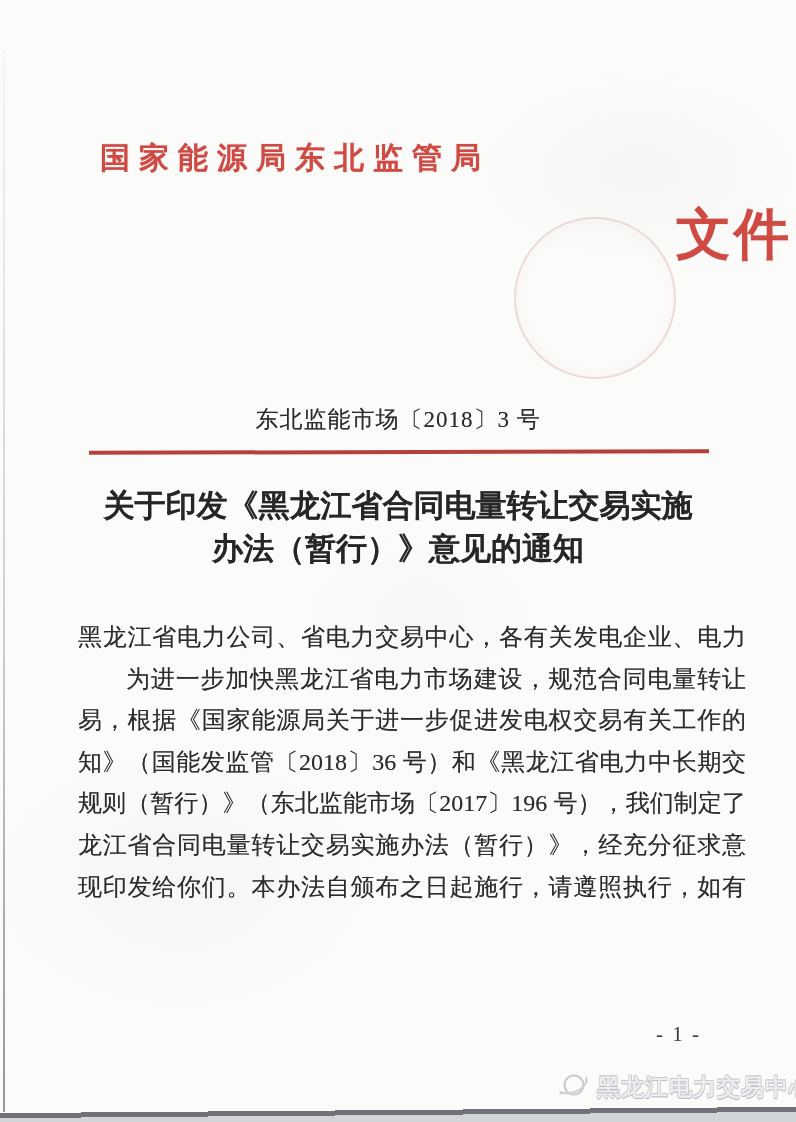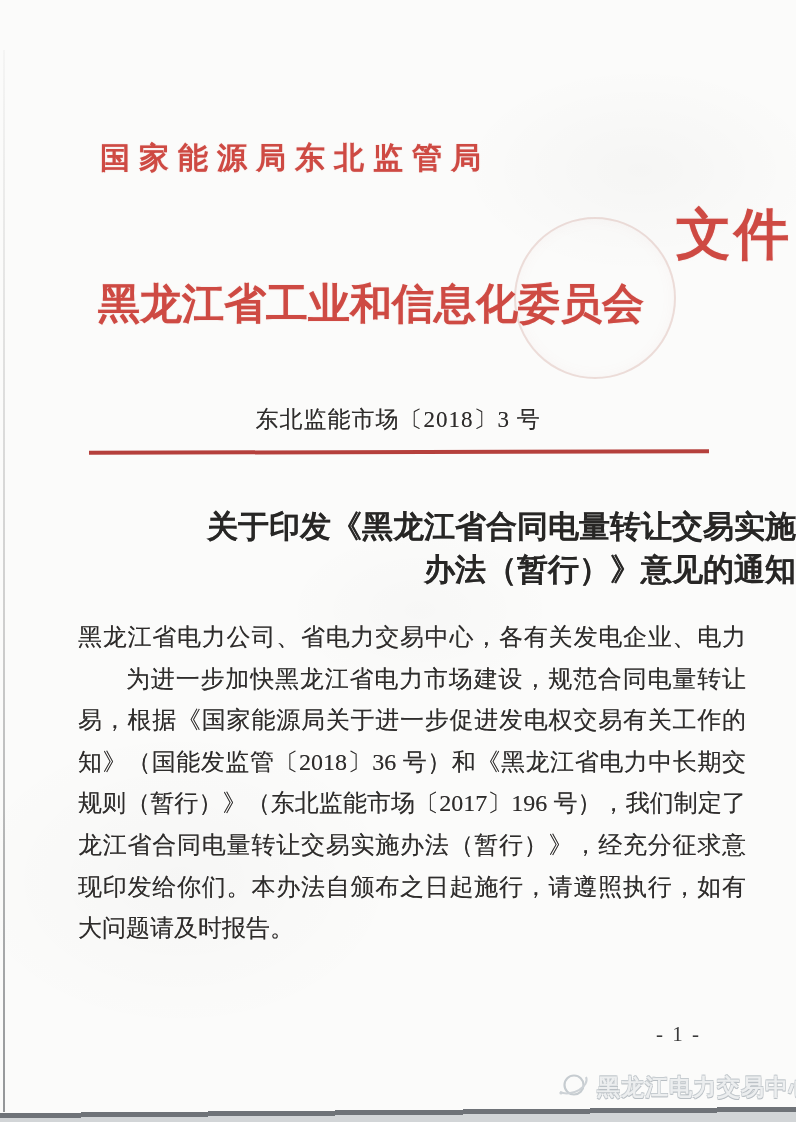--- a/index.html
+++ b/index.html
@@ -47,22 +47,22 @@
   .docnum {
     position:absolute; left:0; top:404px; width:100%;
     text-align:center; font-size:23px; letter-spacing:1px; color:#2e2c2b;
     text-shadow:0 0 0.5px rgba(46,44,43,0.5);
   }
   .redline {
     position:absolute; left:89px; top:450px; width:620px; height:4px;
     background:#b5403c; transform:rotate(-0.15deg);
   }
   .title {
-    position:absolute; left:0; top:505px; width:100%;
-    text-align:right; font-size:31px; font-weight:700; line-height:43px;
+    position:absolute; left:0; top:484px; width:100%;
+    text-align:center; font-size:31px; font-weight:700; line-height:43px;
     color:#272625; text-shadow:0 0 0.5px rgba(39,38,37,0.55);
   }
   .bodytext {
     position:absolute; left:78px; top:617px; width:668px;
     font-size:24px; line-height:41.6px; color:#2e2c2b;
     text-shadow:0 0 0.5px rgba(46,44,43,0.5);
   }
   .bl { white-space:nowrap; }
   .bl.full { text-align:justify; text-align-last:justify; white-space:normal; height:41.6px; overflow:hidden; }
   .bl.indent { text-indent:2em; }
@@ -84,40 +84,38 @@
 </head>
 <body>
 
 <div class="canvas">
 
   <div class="left-edge"></div>
   <div class="seal"></div>
 
   <div class="org1">国家能源局东北监管局</div>
   <div class="doctype">文件</div>
-  <div class="org2">黑龙江省工业和信息化委员会</div>
 
   <div class="docnum">东北监能市场〔2018〕3 号</div>
 
   <div class="redline"></div>
 
   <div class="title">
     <div>关于印发《黑龙江省合同电量转让交易实施</div>
     <div>办法（暂行）》意见的通知</div>
   </div>
 
   <div class="bodytext">
     <div class="bl full">黑龙江省电力公司、省电力交易中心，各有关发电企业、电力用</div>
     <div class="bl full indent">为进一步加快黑龙江省电力市场建设，规范合同电量转让交</div>
     <div class="bl full">易，根据《国家能源局关于进一步促进发电权交易有关工作的通</div>
     <div class="bl full">知》（国能发监管〔2018〕36 号）和《黑龙江省电力中长期交易</div>
     <div class="bl full">规则（暂行）》（东北监能市场〔2017〕196 号），我们制定了《黑</div>
     <div class="bl full">龙江省合同电量转让交易实施办法（暂行）》，经充分征求意见，</div>
     <div class="bl full">现印发给你们。本办法自颁布之日起施行，请遵照执行，如有重</div>
-    <div class="bl">大问题请及时报告。</div>
   </div>
 
   <div class="pagenum">- 1 -</div>
 
   <div class="watermark">
     <svg width="34" height="34" viewBox="0 0 34 34">
       <circle cx="18" cy="15" r="9.5" fill="none" stroke="#c6ccd0" stroke-width="2.2"></circle>
       <path d="M4 22 A 16 10 -18 0 0 30 7" fill="none" stroke="#cdd2d6" stroke-width="2"></path>
       <circle cx="5" cy="23" r="1.6" fill="#cdd2d6"></circle>
     </svg>

